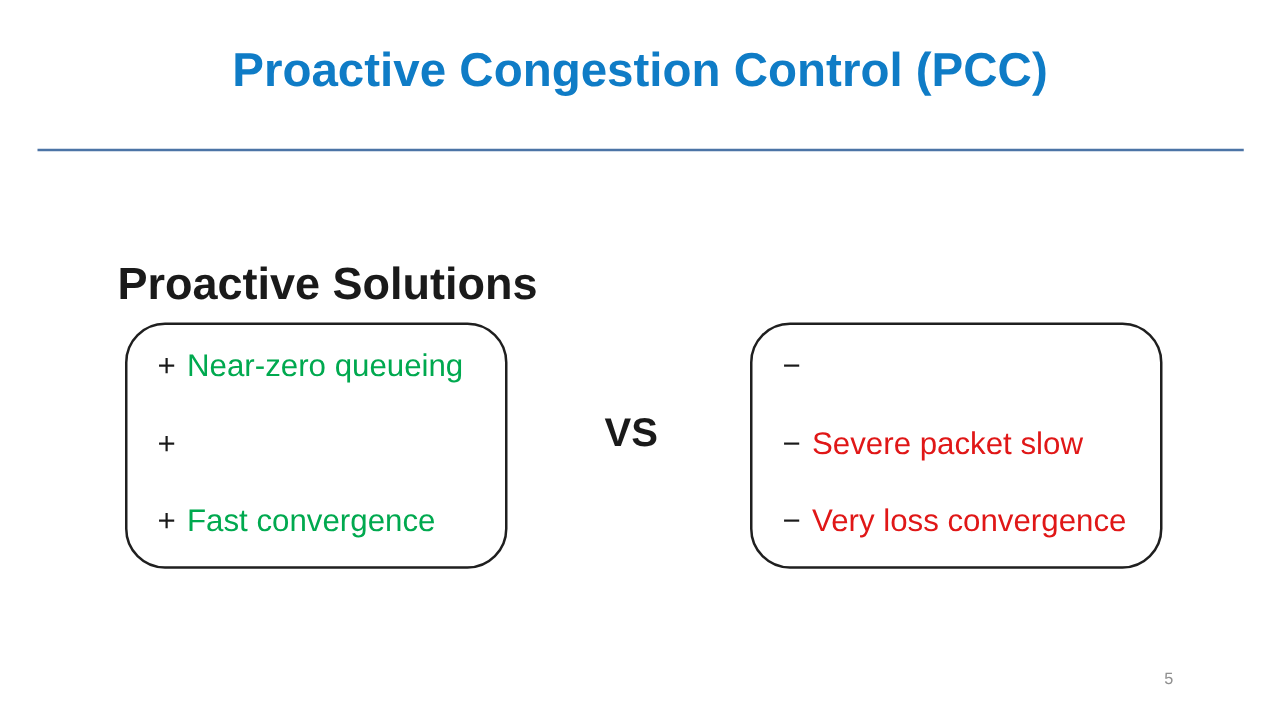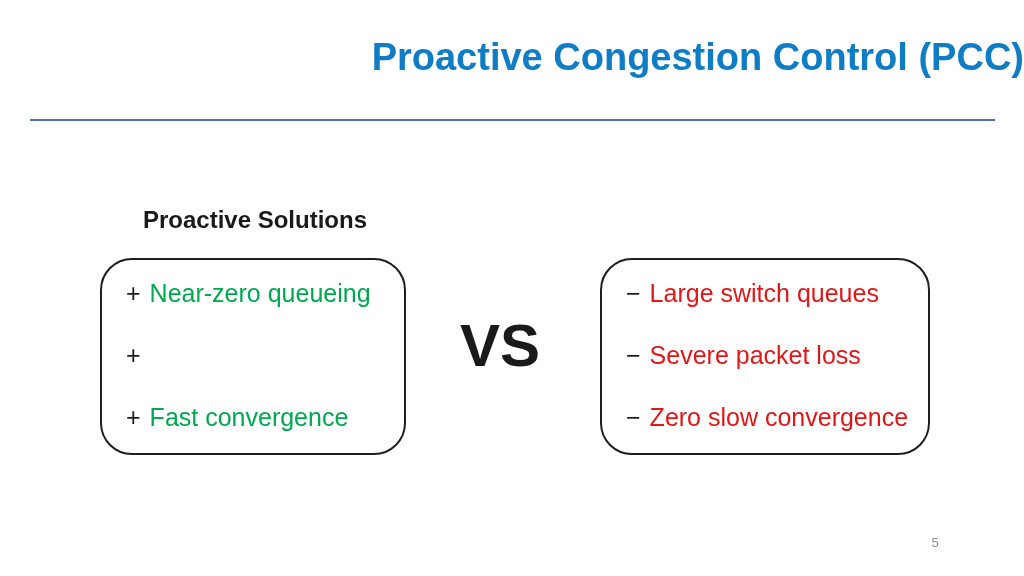--- a/index.html
+++ b/index.html
@@ -3,35 +3,35 @@
 <meta charset="utf-8">
 <style>
   * { margin: 0; padding: 0; box-sizing: border-box; }
   html, body { width: 1024px; height: 576px; background: #ffffff; overflow: hidden; }
   body { font-family: "Liberation Sans", sans-serif; position: relative; }
 
   .slide { position: absolute; left: 0; top: 0; width: 1024px; height: 576px; background: #ffffff; }
 
   .title {
     position: absolute; left: 0; top: 36px; width: 1024px;
-    text-align: right;
+    text-align: center;
     font-size: 38px; font-weight: 700;
     color: var(--c-title, #0f7cc6);
     letter-spacing: 0px;
   }
 
   .divider {
     position: absolute; left: 30px; top: 119px; width: 965px; height: 2px;
     background: var(--c-divider, #4c74a6);
   }
 
   .panel-heading {
     position: absolute; top: 206px; width: 350px;
-    text-align: center;
-    font-size: 24px; font-weight: 700;
+    text-align: right;
+    font-size: 36px; font-weight: 700;
     color: var(--c-heading, #1a1a1a);
   }
   .panel-heading.left  { left: 80px; }
   .panel-heading.right { left: 590px; }
 
   .solution-box {
     position: absolute; top: 258px; height: 197px;
     border: 2px solid #1f1f1f; border-radius: 32px;
     background: #ffffff;
     display: flex; flex-direction: column;
@@ -45,22 +45,22 @@
     display: flex; align-items: center;
     font-size: 25px;
     white-space: nowrap;
   }
   .item-sign { color: var(--c-sign, #1a1a1a); margin-right: 9px; }
   .positive .item-text { color: var(--c-positive, #00a94f); }
   .negative .item-text { color: var(--c-negative, #e01717); }
 
   .vs-label {
     position: absolute; left: 460px; top: 316px; width: 90px;
-    text-align: left;
-    font-size: 60px; font-weight: 700;
+    text-align: center;
+    font-size: 32px; font-weight: 700;
     color: var(--c-heading, #1a1a1a);
     line-height: 60px;
   }
 
   .page-number {
     position: absolute; left: 920px; top: 535px; width: 30px;
     text-align: center;
     font-size: 13px;
     color: var(--c-page_number, #909090);
   }
@@ -89,27 +89,26 @@
       <span class="item-text">Fast convergence</span>
     </div>
   </div>
 
   <div class="vs-label">VS</div>
 
 
   <div class="solution-box right">
     <div class="item-row negative">
       <span class="item-sign">−</span>
-      <span class="item-text">Large switch queues</span>
     </div>
     <div class="item-row negative">
       <span class="item-sign">−</span>
-      <span class="item-text">Severe packet loss</span>
+      <span class="item-text">Severe packet slow</span>
     </div>
     <div class="item-row negative">
       <span class="item-sign">−</span>
-      <span class="item-text">Zero slow convergence</span>
+      <span class="item-text">Very loss convergence</span>
     </div>
   </div>
 
   <div class="page-number">5</div>
 
 </div>
 
 </body></html>

